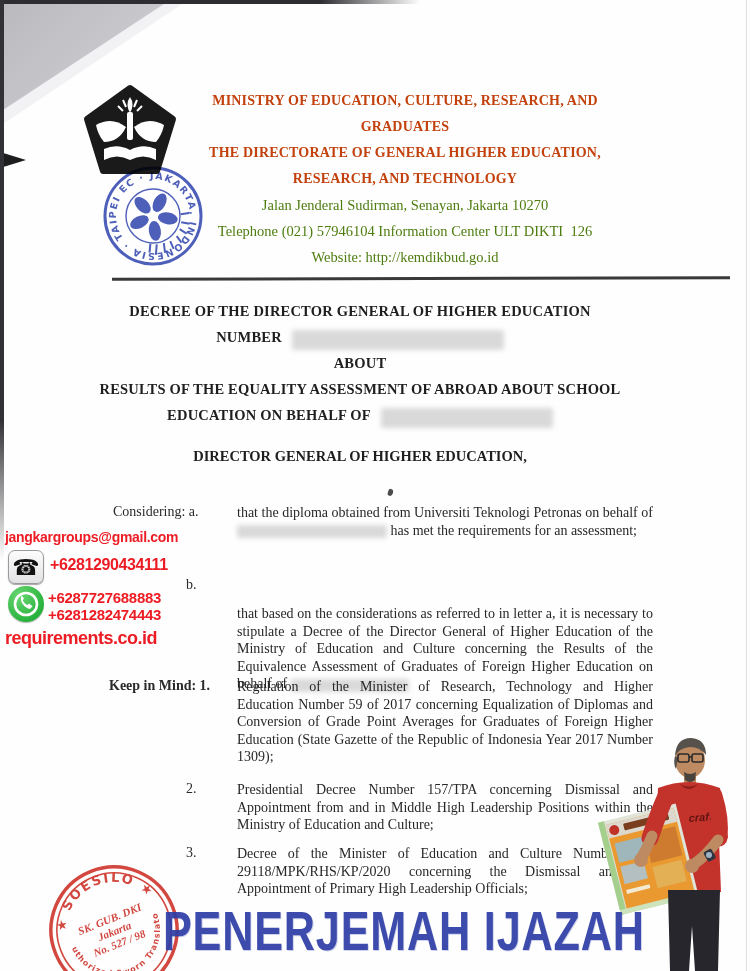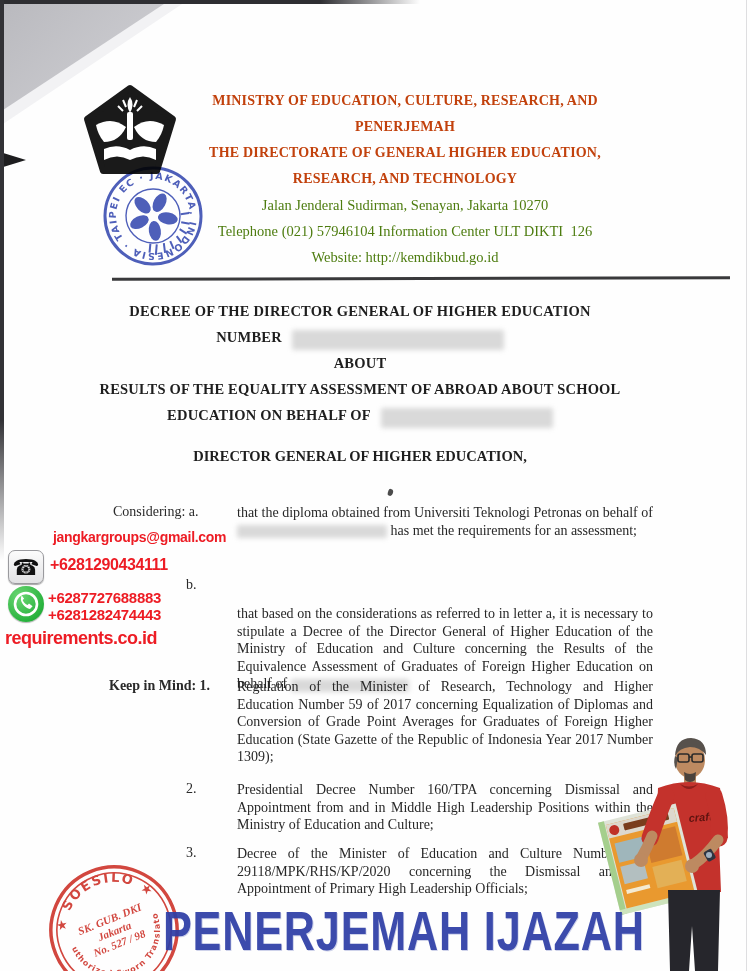--- a/index.html
+++ b/index.html
@@ -42,21 +42,21 @@
              border-radius:40% 60% 60% 40%;transform:rotate(18deg);}
 
   
   .lab{position:absolute;font-size:14px;color:#2a2a2a;white-space:nowrap;z-index:2;}
   .para{position:absolute;left:237px;width:416px;font-size:14px;line-height:17.6px;
         text-align:justify;color:#272727;z-index:2;}
 
   
   .wm{position:absolute;z-index:6;font-family:"Liberation Sans","DejaVu Sans",sans-serif;
       font-weight:bold;color:#ed1c24;}
-  .wm-email{left:5px;top:529px;font-size:14px;letter-spacing:-.3px;padding-left:48px;}
+  .wm-email{left:5px;top:529px;font-size:14px;letter-spacing:-.3px;}
   .wm-phone{left:50px;top:556px;font-size:16px;letter-spacing:-.4px;}
   .wm-wa1{left:48px;top:589px;font-size:15px;letter-spacing:-.3px;}
   .wm-wa2{left:48px;top:606px;font-size:15px;letter-spacing:-.3px;}
   .wm-site{left:5px;top:628px;font-size:18px;letter-spacing:-.5px;}
   .icon-tel{position:absolute;left:8px;top:550px;width:34px;height:32px;z-index:6;
             background:linear-gradient(#fcfcfc,#e2e2e4);border:1px solid #9a9a9e;border-radius:7px;
             display:flex;align-items:center;justify-content:center;font-size:22px;color:#111;
             font-family:"DejaVu Sans",sans-serif;box-shadow:0 1px 1px rgba(0,0,0,.35);}
   .icon-wa{position:absolute;left:8px;top:586px;width:36px;height:36px;z-index:6;border-radius:50%;
            background:radial-gradient(circle at 32% 28%,#6ad673,#29b33e 70%,#1d9a33);
@@ -126,21 +126,21 @@
       <ellipse cx="66" cy="47" rx="6" ry="10" transform="rotate(72 66 47)"></ellipse>
       <ellipse cx="61" cy="64" rx="6" ry="10" transform="rotate(144 61 64)"></ellipse>
       <ellipse cx="43" cy="64" rx="6" ry="10" transform="rotate(216 43 64)"></ellipse>
       <ellipse cx="38" cy="47" rx="6" ry="10" transform="rotate(288 38 47)"></ellipse>
       <circle cx="52" cy="52" r="5" fill="#fefefe"></circle>
     </g>
   </svg>
 
   <div class="hdr">
     <div class="b">MINISTRY OF EDUCATION, CULTURE, RESEARCH, AND</div>
-    <div class="b">PENERJEMAH</div>
+    <div class="b">GRADUATES</div>
     <div class="b">THE DIRECTORATE OF GENERAL HIGHER EDUCATION,</div>
     <div class="b">RESEARCH, AND TECHNOLOGY</div>
     <div class="r">Jalan Jenderal Sudirman, Senayan, Jakarta 10270</div>
     <div class="r">Telephone (021) 57946104 Information Center ULT DIKTI&nbsp; 126</div>
     <div class="r">Website: http://kemdikbud.go.id</div>
   </div>
   <div class="rule"></div>
 
   <div class="title">
     <div>DECREE OF THE DIRECTOR GENERAL OF HIGHER EDUCATION</div>
@@ -169,21 +169,21 @@
   <div class="lab" style="left:186px;top:577px;">b.</div>
   <div class="para" style="top:605px;">
     <span>that based on the considerations as referred to in letter a, it is necessary to stipulate a Decree of the Director General of Higher Education of the Ministry of Education and Culture concerning the Results of the Equivalence Assessment of Graduates of Foreign Higher Education on behalf of</span>
     <span class="redact in-b"></span>
   </div>
 
   <div class="lab" style="left:109px;top:678px;font-weight:bold;">Keep in Mind: 1.</div>
   <div class="para" style="top:678px;">Regulation of the Minister of Research, Technology and Higher Education Number 59 of 2017 concerning Equalization of Diplomas and Conversion of Grade Point Averages for Graduates of Foreign Higher Education (State Gazette of the Republic of Indonesia Year 2017 Number 1309);</div>
 
   <div class="lab" style="left:186px;top:781px;">2.</div>
-  <div class="para" style="top:781px;">Presidential Decree Number 160/TPA concerning Dismissal and Appointment from and in Middle High Leadership Positions within the Ministry of Education and Culture;</div>
+  <div class="para" style="top:781px;">Presidential Decree Number 157/TPA concerning Dismissal and Appointment from and in Middle High Leadership Positions within the Ministry of Education and Culture;</div>
 
   <div class="lab" style="left:186px;top:845px;">3.</div>
   <div class="para" style="top:845px;width:382px;">Decree of the Minister of Education and Culture Number 29118/MPK/RHS/KP/2020 concerning the Dismissal and Appointment of Primary High Leadership Officials;</div>
 
   <div class="wm wm-email">jangkargroups@gmail.com</div>
   <div class="icon-tel">
     <span>☎</span>
   </div>
   <div class="wm wm-phone">+6281290434111</div>
   <div class="icon-wa">

